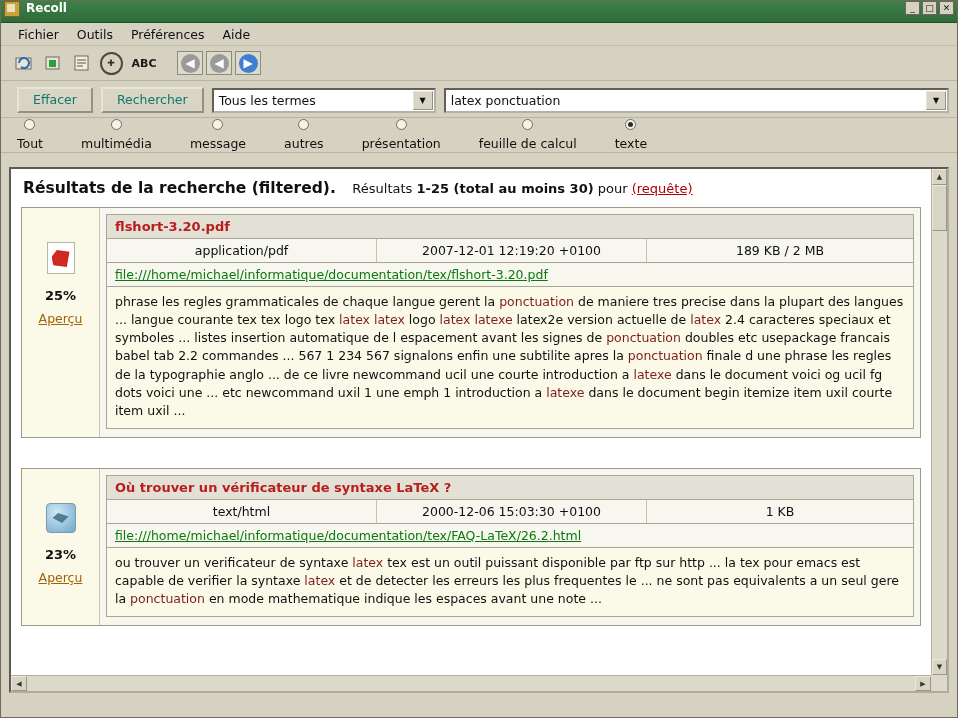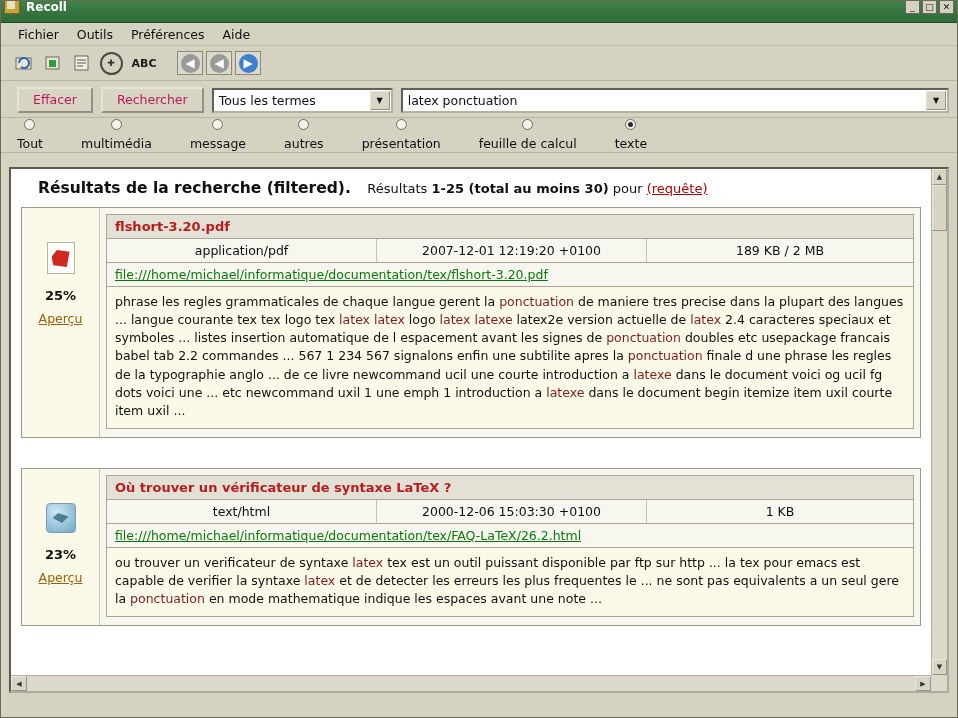--- a/index.html
+++ b/index.html
@@ -17,22 +17,22 @@
     box-sizing: border-box;
     overflow: hidden;
   }
 
   
   .titlebar {
     height: 22px;
     background: linear-gradient(#3f8049, #2e6b39);
     background-color: #357a40;
     display: flex;
-    align-items: flex-end;
-    padding: 8px 3px;
+    align-items: flex-start;
+    padding: 0 3px;
     box-sizing: border-box;
     border-bottom: 1px solid #1f4f29;
   }
   .titlebar .appicon {
     width: 14px; height: 14px;
     background: #c8a23a;
     border: 1px solid #7a6420;
     margin-right: 6px;
     position: relative;
   }
@@ -110,21 +110,21 @@
     border-bottom: 1px solid #b9b5a4;
   }
   .searchrow {
     display: flex; align-items: center; gap: 8px;
   }
   .btn {
     background: #d9d5c5;
     border: 2px outset #e7e3d5;
     padding: 4px 14px;
     font-size: 12.5px;
-    color: #be185d;
+    color: #0f766e;
     box-sizing: border-box;
     height: 26px;
     line-height: 14px;
   }
   .combo {
     height: 25px;
     background: #ffffff;
     border: 2px inset #b5b1a2;
     display: flex;
     align-items: center;
@@ -136,21 +136,21 @@
   }
   .combo .arrowbox {
     position: absolute;
     right: 1px; top: 1px; bottom: 1px;
     width: 18px;
     background: #d9d5c5;
     border: 1px outset #e7e3d5;
     display: flex; align-items: center; justify-content: center;
     font-size: 8px;
   }
-  .combo.terms { width: 181px; }
+  .combo.terms { width: 224px; }
   .combo.query { flex: 1; }
 
   
   .radiorow {
     background: #d6d2c2;
     height: 34px;
     display: flex;
     align-items: center;
     padding-left: 16px;
     gap: 0px;
@@ -192,21 +192,21 @@
     position: absolute;
     left: 0; top: 0; right: 16px; bottom: 16px;
     overflow: hidden;
     background: #ffffff;
     padding: 8px 10px 0 10px;
     box-sizing: border-box;
   }
   .resheader {
     font-size: 13px;
     color: #101010;
-    margin: 2px 0 10px 17px;
+    margin: 2px 0 10px 2px;
   }
   .resheader .big {
     font-size: 15.5px;
     font-weight: bold;
   }
   .resheader b { font-weight: bold; }
   .resheader a { color: #b00000; text-decoration: underline; }
 
   .result {
     border: 1px solid #9d9a8c;

